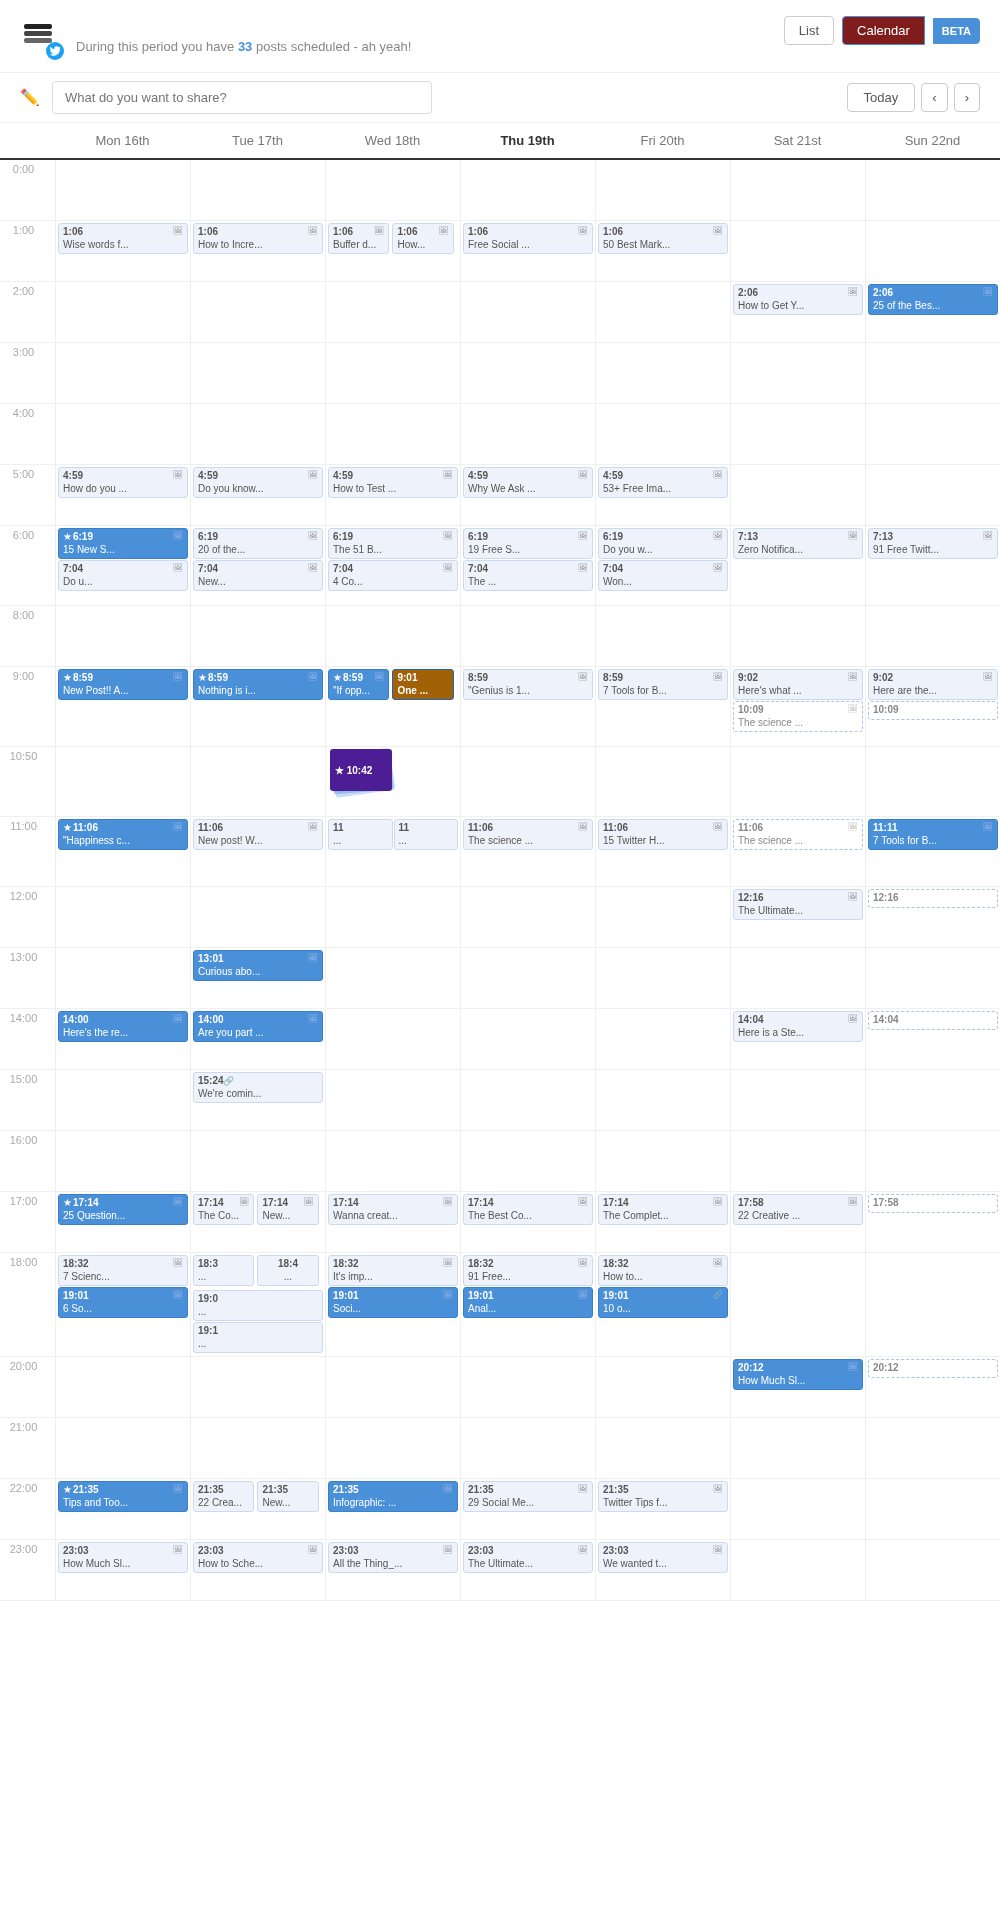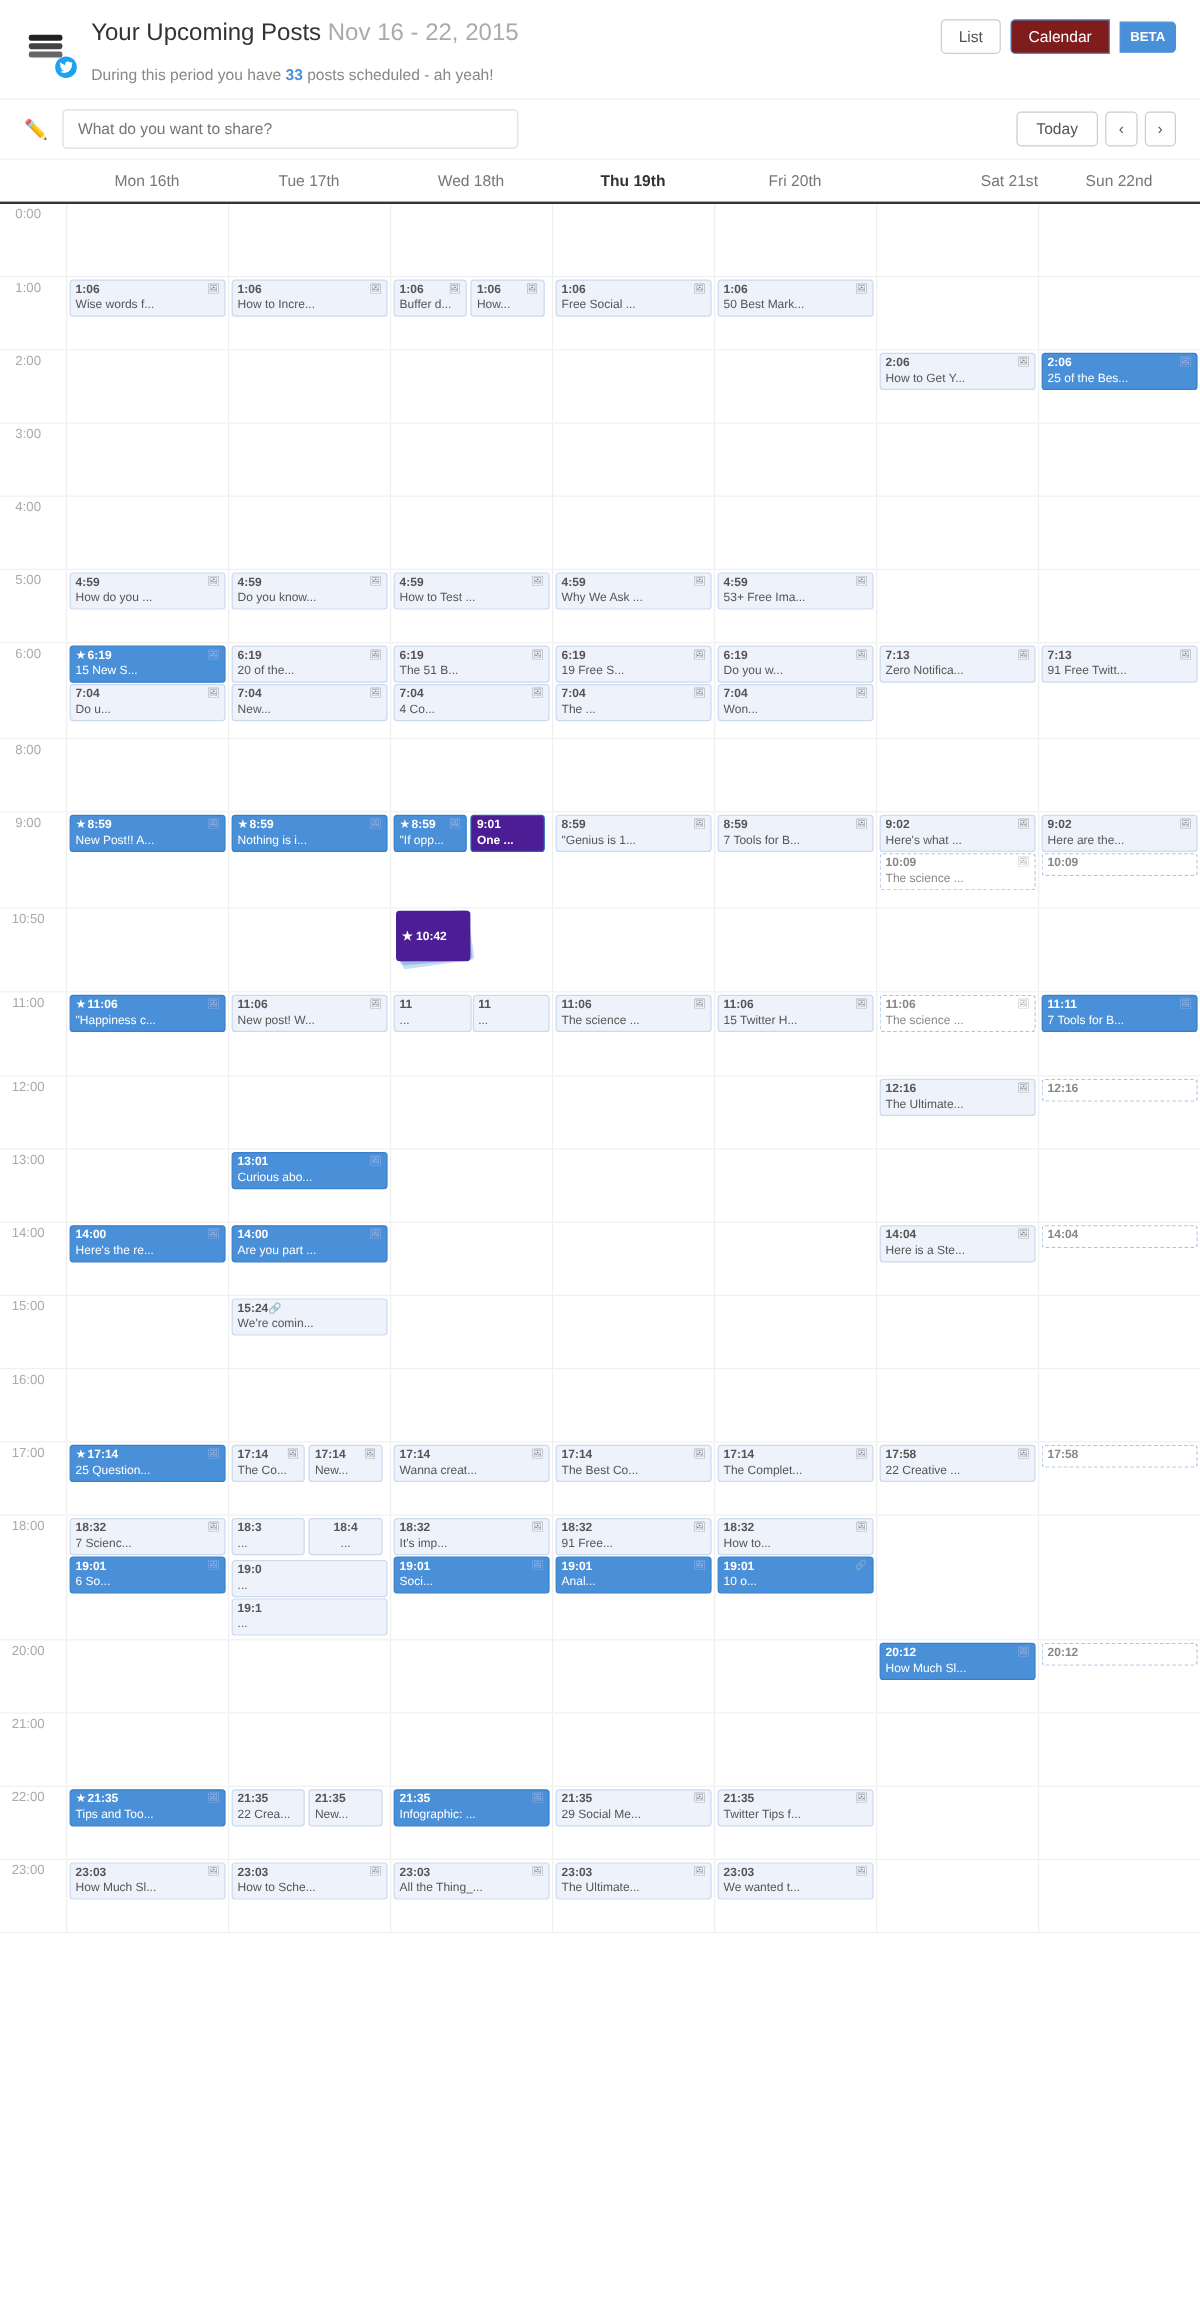--- a/index.html
+++ b/index.html
@@ -27,21 +27,21 @@
     .btn-today { border: 1px solid #ccc; background: #fff; border-radius: 4px; padding: 6px 16px; font-size: 13px; cursor: pointer; color: #555; }
     .btn-nav { border: 1px solid #ccc; background: #fff; border-radius: 4px; padding: 6px 10px; font-size: 13px; cursor: pointer; color: #555; }
     .cal-row { display: grid; grid-template-columns: 55px repeat(7, 1fr); min-height: 60px; border-bottom: 1px solid #f0f0f0; }
     .cal-time { font-size: 11px; color: #aaa; text-align: center; padding: 3px 8px 0 0; }
     .cal-day { border-left: 1px solid #efefef; padding: 2px; vertical-align: top; min-height: 60px; position: relative; }
 
     .ev { border-radius: 3px; padding: 2px 4px; font-size: 10px; line-height: 1.25; margin-bottom: 1px; overflow: hidden; display: block; cursor: pointer; }
     .ev-normal { background: #eef3fb; border: 1px solid #ccd9ee; color: #555; }
     .ev-blue { background: #4a90d9; color: #fff; border: 1px solid #3880c9; }
     .ev-dashed { background: #fff; border: 1px dashed #aac4e8; color: #888; }
-    .ev-blue-bold { background: #4c1d95; color: #fff; border: 1px solid #2066b8; font-weight: 600; }
+    .ev-blue-bold { background: #a16207; color: #fff; border: 1px solid #2066b8; font-weight: 600; }
     .ev-time { font-weight: 700; }
     .ev-img { float: right; font-size: 8px; opacity: 0.7; margin-left: 2px; }
     .star-blue { color: #fff; margin-right: 1px; }
     .ev-link { opacity: 0.7; font-size: 9px; }
   </style>
 </head>
 <body>
 
 <div class="header">
   <div class="header-left">
@@ -51,23 +51,20 @@
         <rect x="4" y="15" width="28" height="5" rx="2" fill="#444"></rect>
         <rect x="4" y="22" width="28" height="5" rx="2" fill="#666"></rect>
       </svg>
       <div class="logo-twitter">
         <svg viewBox="0 0 18 18" width="12" height="12" fill="white">
           <path d="M17 3.5a7 7 0 01-2 .6 3.5 3.5 0 001.5-2A7 7 0 0114 3a3.5 3.5 0 00-6 3.2A9.9 9.9 0 012 2.8a3.5 3.5 0 001.1 4.7 3.5 3.5 0 01-1.6-.4v.04a3.5 3.5 0 002.8 3.4 3.5 3.5 0 01-1.6.06 3.5 3.5 0 003.3 2.4A7 7 0 011 14.5a9.9 9.9 0 005.4 1.6c6.4 0 10-5.3 10-9.9v-.4A7 7 0 0017 3.5z"></path>
         </svg>
       </div>
     </div>
     <div class="header-title">
-      <h1>
-        <span>Your Upcoming Posts</span> <span class="date">Nov 16 - 22, 2015</span>
-      </h1>
       <div class="header-subtitle">
         <span>During this period you have</span> <span class="count">33</span> <span>posts scheduled - ah yeah!</span>
       </div>
     </div>
   </div>
   <div class="header-right">
     <button class="btn-list">List</button>
     <button class="btn-calendar">Calendar</button>
     <span class="btn-beta">BETA</span>
   </div>
@@ -83,21 +80,21 @@
   </div>
 </div>
 
 <div style="display:grid; grid-template-columns:55px repeat(7,1fr); border-bottom:2px solid #333; padding:6px 0;">
   <div style=""></div>
   <div style="text-align:center;font-size:13px;color:#777;padding:4px 0;">Mon 16th</div>
   <div style="text-align:center;font-size:13px;color:#777;padding:4px 0;">Tue 17th</div>
   <div style="text-align:center;font-size:13px;color:#777;padding:4px 0;">Wed 18th</div>
   <div style="text-align:center;font-size:13px;color:#333;font-weight:700;padding:4px 0;">Thu 19th</div>
   <div style="text-align:center;font-size:13px;color:#777;padding:4px 0;">Fri 20th</div>
-  <div style="text-align:right;font-size:13px;color:#777;padding:4px 0;">Sat 21st</div>
+  <div style="text-align:center;font-size:13px;color:#777;padding:4px 0;">Sat 21st</div>
   <div style="text-align:center;font-size:13px;color:#777;padding:4px 0;">Sun 22nd</div>
 </div>
 
 <div>
 
   <div class="cal-row">
     <div class="cal-time">0:00</div>
     <div class="cal-day"></div>
     <div class="cal-day"></div>
     <div class="cal-day"></div>

